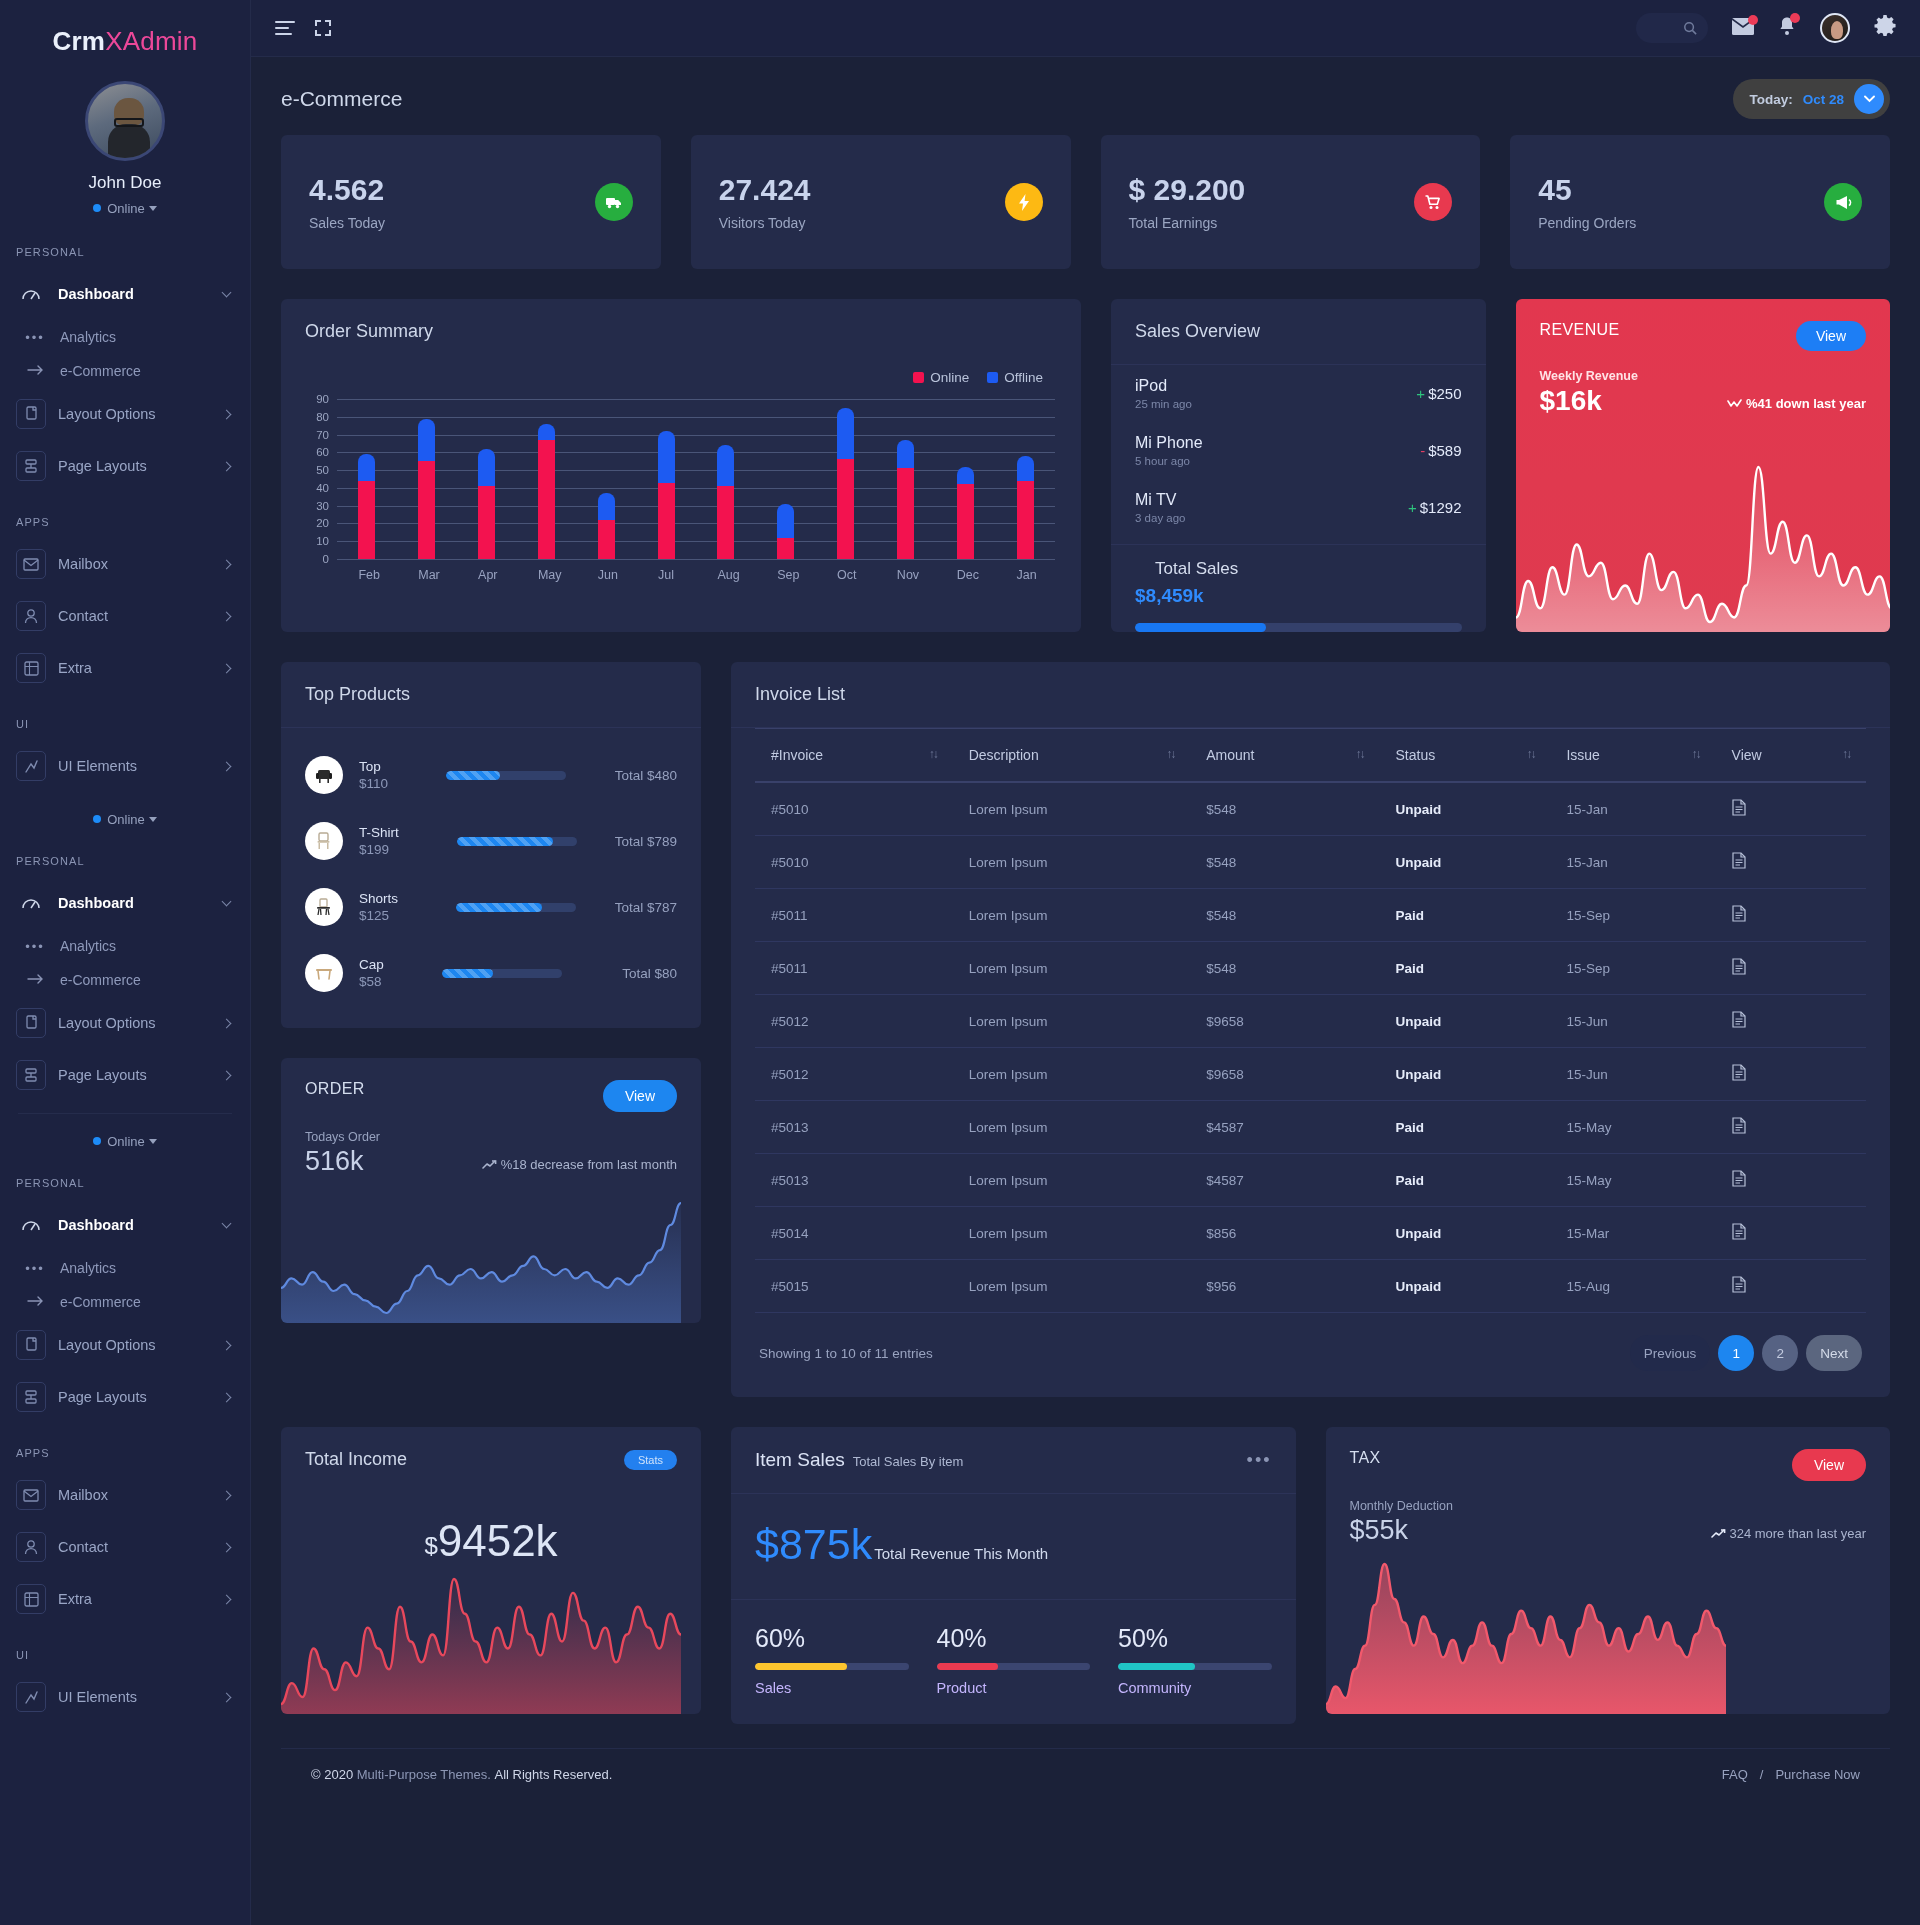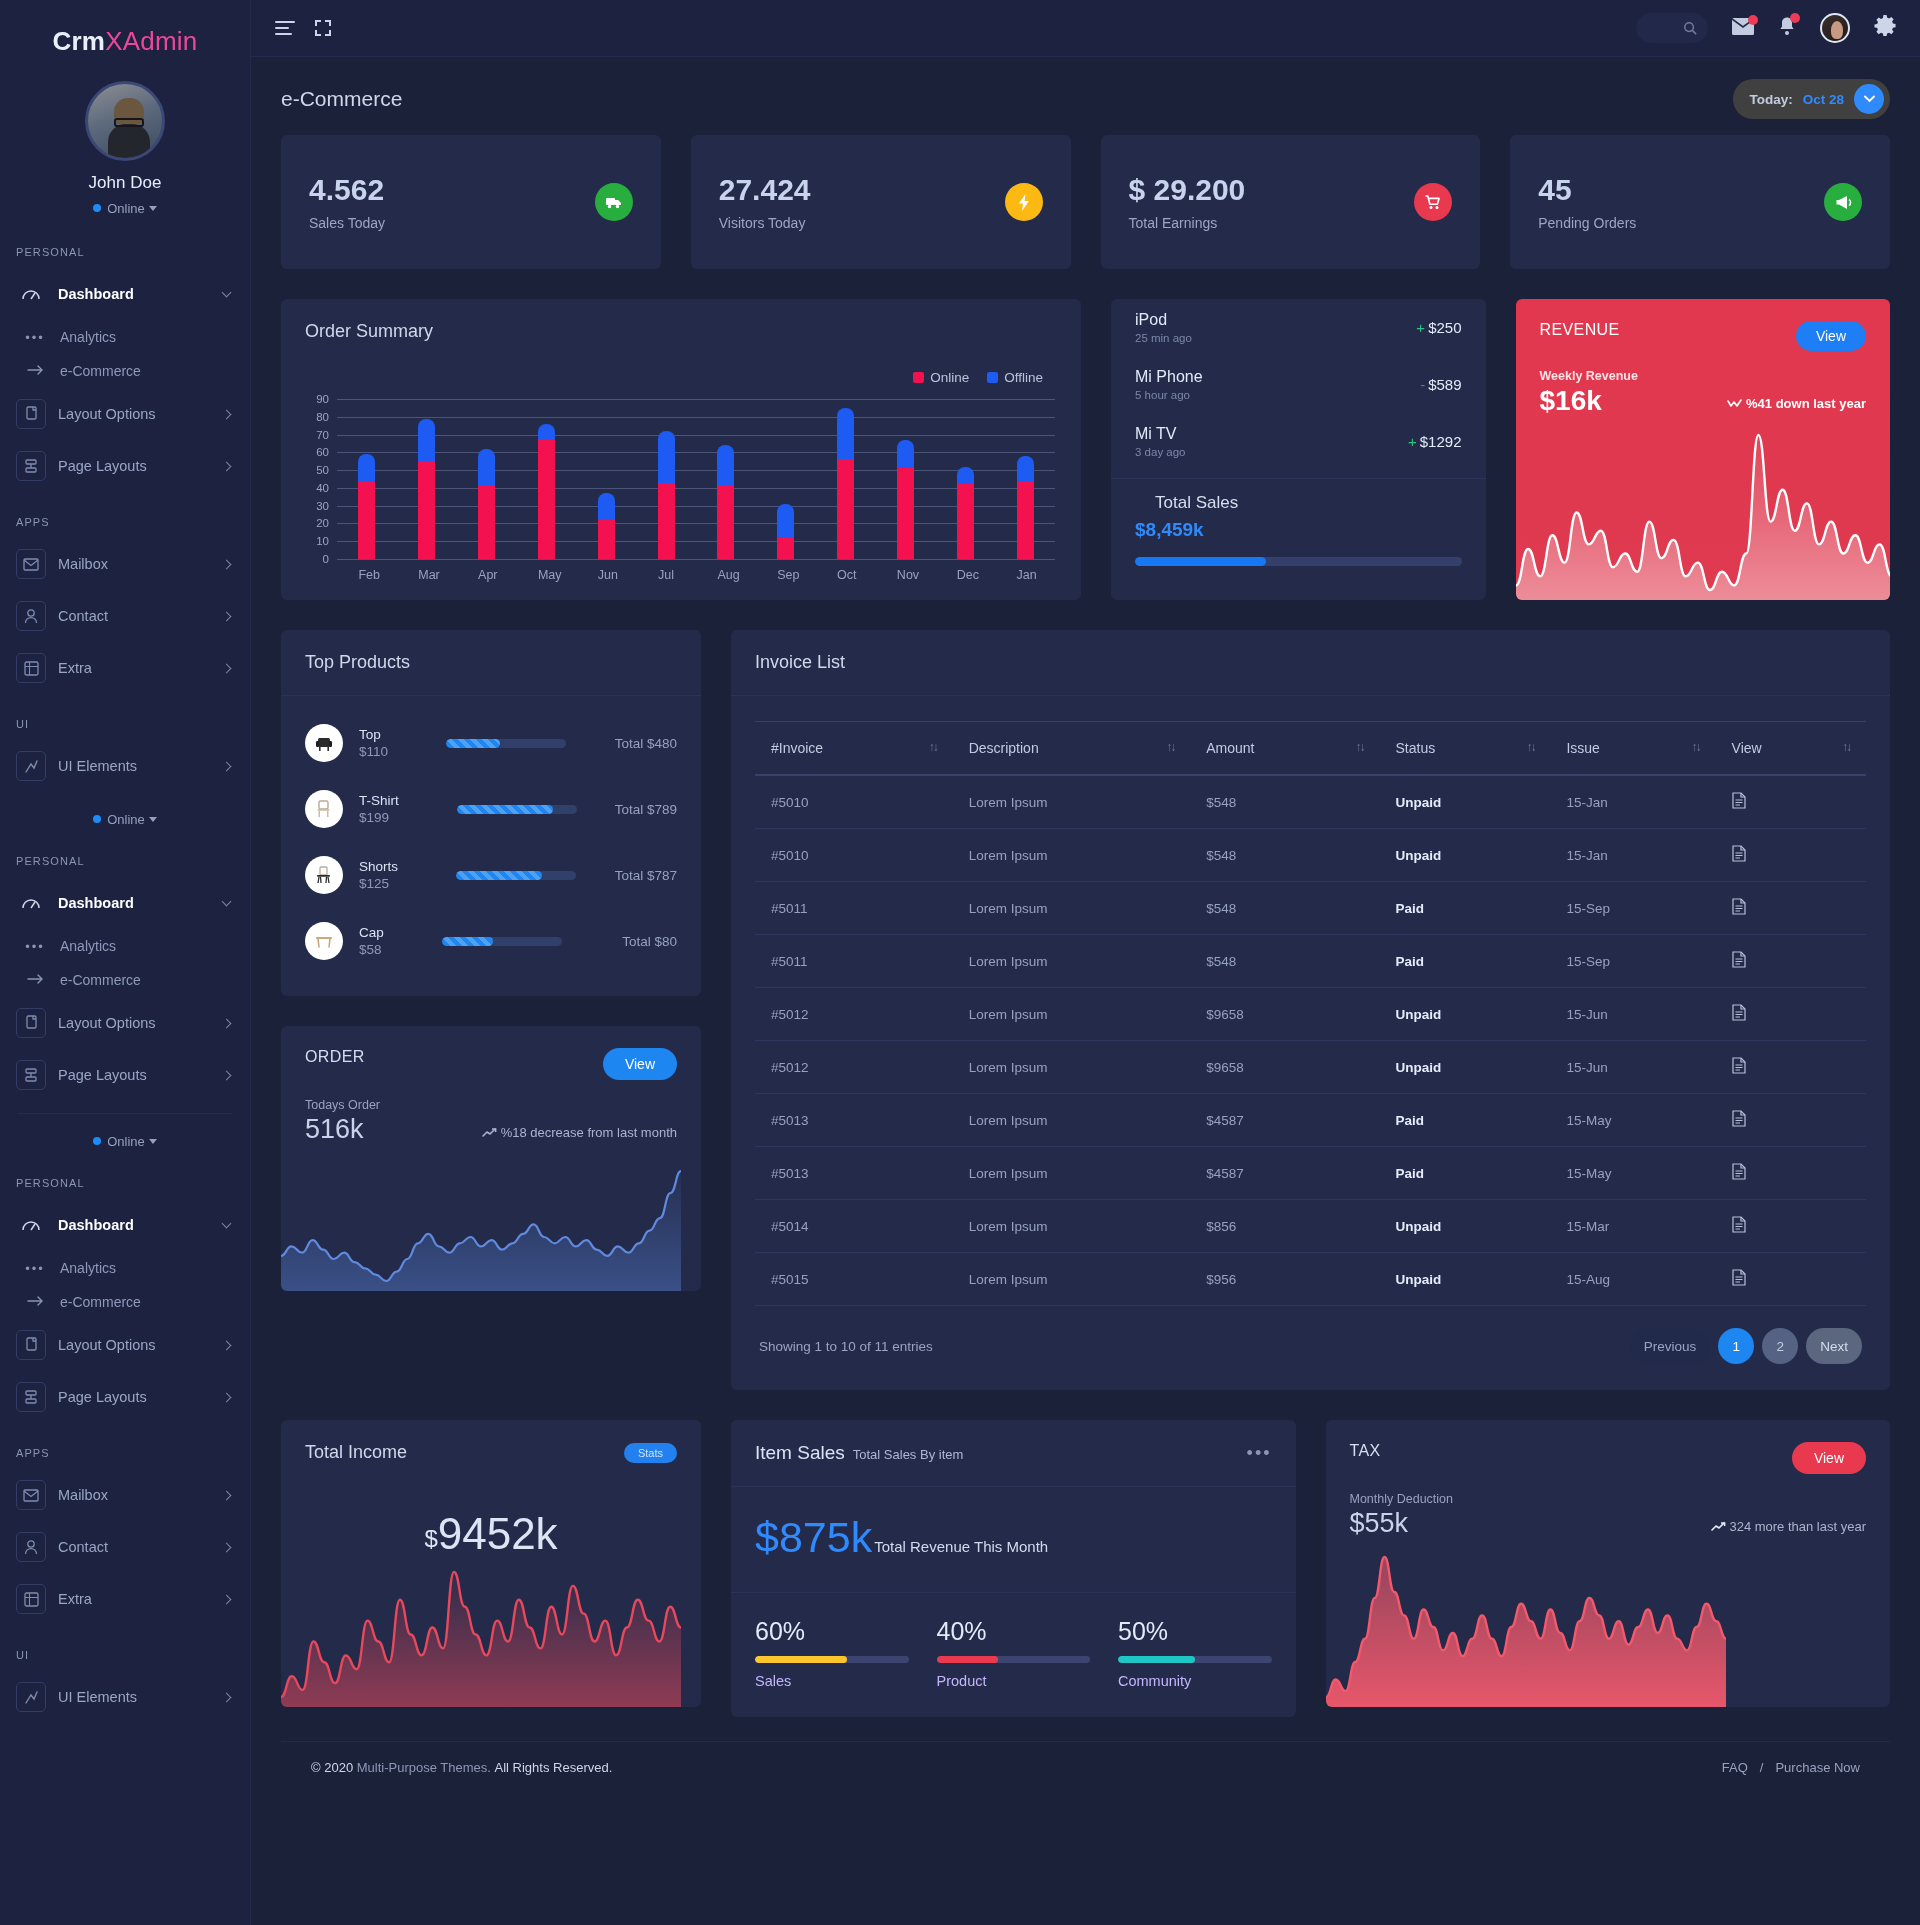--- a/index.html
+++ b/index.html
@@ -199,21 +199,21 @@
   .ordcard { position:relative; overflow:hidden; height: 265px; }
   .ord-top { display:flex; align-items:flex-start; padding:22px 24px 0;}
   .ord-ttl { font-size:16px; color:#d5deef; letter-spacing:.4px;}
   .ord-btn { margin-left:auto; background:#1d86f0; color:#fff; border:none; border-radius:18px; padding:8px 22px; font-size:14px; cursor:pointer; font-family:inherit;}
   .ord-sub { font-size:12.5px; color:#97a2bf; padding:18px 24px 0;}
   .ord-main { display:flex; align-items:flex-end; padding: 2px 24px 0;}
   .ord-big { font-size:27px; color:#c8d2e8;}
   .ord-delta { margin-left:auto; font-size:13px; color:#aab4ce; padding-bottom:5px;}
 
   
-  .tbl { width: 100%; border-collapse: collapse; margin-top: 25px; }
+  .tbl { width: 100%; border-collapse: collapse; }
   .tbl th {
     text-align:left; font-size:14px; color:#c2cbe2; font-weight:400;
     padding: 18px 16px; border-top:1px solid #39416a; border-bottom:2px solid #39416a;
   }
   .tbl th .srt { float:right; color:#6d7798; font-size:12px; letter-spacing:-2px; }
   .tbl td {
     font-size:13.5px; color:#96a1bf; padding: 16px 16px; border-bottom:1px solid #2f3760;
   }
   .tbl td.status { color:#e6ecfa; font-weight:700; }
   .tbl-wrap { padding: 0 24px; }
@@ -718,20 +718,21 @@
                 <span>Sep</span>
                 <span>Oct</span>
                 <span>Nov</span>
                 <span>Dec</span>
                 <span>Jan</span>
               </div>
           </div>
         </div>
 
         <div class="card">
+          <div class="card-title bordered">Sales Overview</div>
           <div id="so-list">
               <div class="so-row">
                 <div>
                   <div class="so-name">iPod</div>
                   <div class="so-time">25 min ago</div>
                 </div>
                 <div class="so-amt"><span class="pl">+</span>$250</div>
               </div>
               <div class="so-row">
                 <div>

